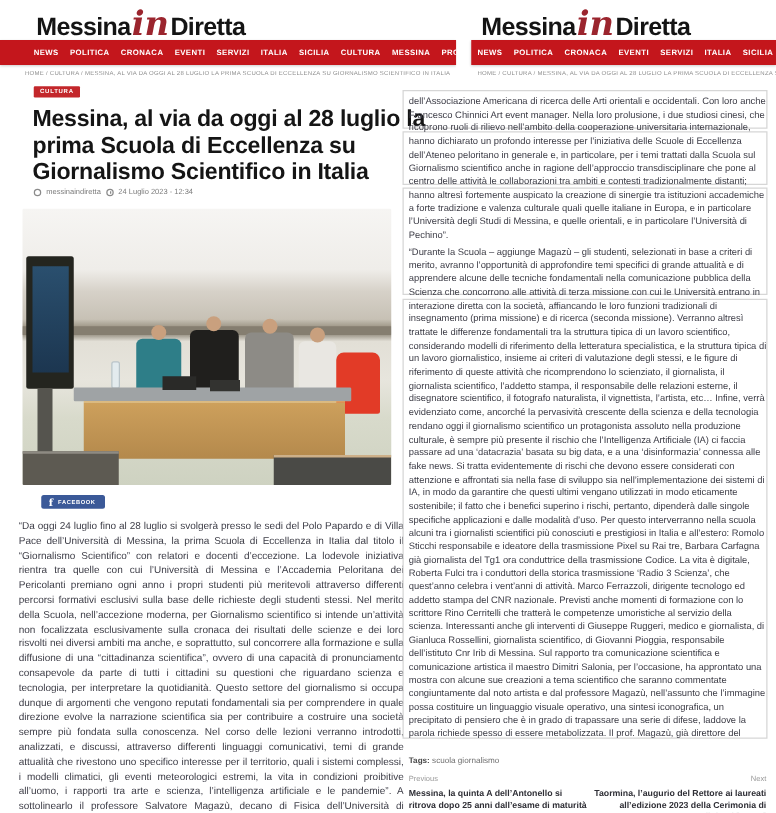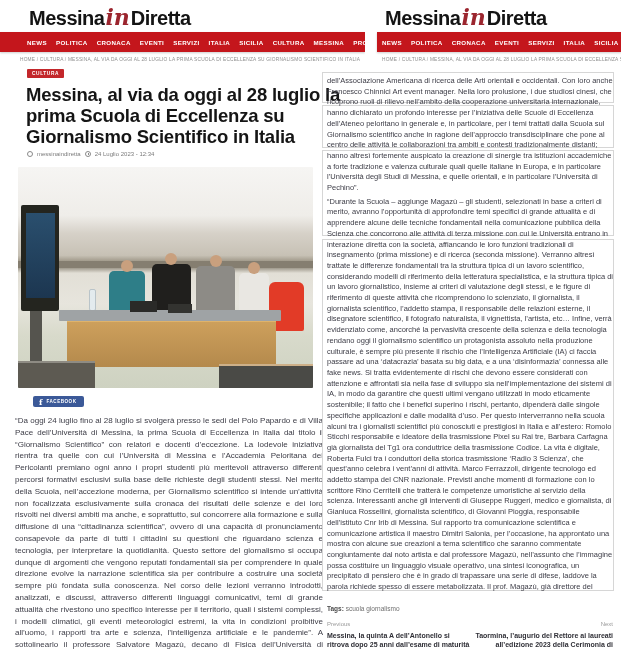--- a/index.html
+++ b/index.html
@@ -7,21 +7,21 @@
   body {
     width:621px; height:650px; position:relative; overflow:hidden;
     font-family:"Liberation Sans", sans-serif; color:#3c3c46;
   }
   .abs { position:absolute; }
 
   
   .logo { display:flex; align-items:baseline; white-space:nowrap; }
   .logo .lg-black { font-size:20px; font-weight:bold; color:#141414; letter-spacing:-0.5px; }
   .logo .lg-in { font-family:"DejaVu Serif", serif; font-style:italic; font-weight:bold;
-                 font-size:22px; color:#9b252e; margin:0 1px; }
+                 font-size:27px; color:#9b252e; margin:0 1px; }
 
   
   .nav { background:#c4161c; height:20px; display:flex; align-items:center; gap:9px;
          white-space:nowrap; overflow:hidden; box-shadow:0 1px 2px rgba(0,0,0,.2); }
   .nav span { color:#ffffff; font-size:6.2px; font-weight:bold; letter-spacing:.35px; flex:0 0 auto; }
 
   
   .crumb { font-size:4.8px; color:#8d8d8d; white-space:nowrap; overflow:hidden; letter-spacing:.2px; }
   .crumb span { color:#8d8d8d; }
 

